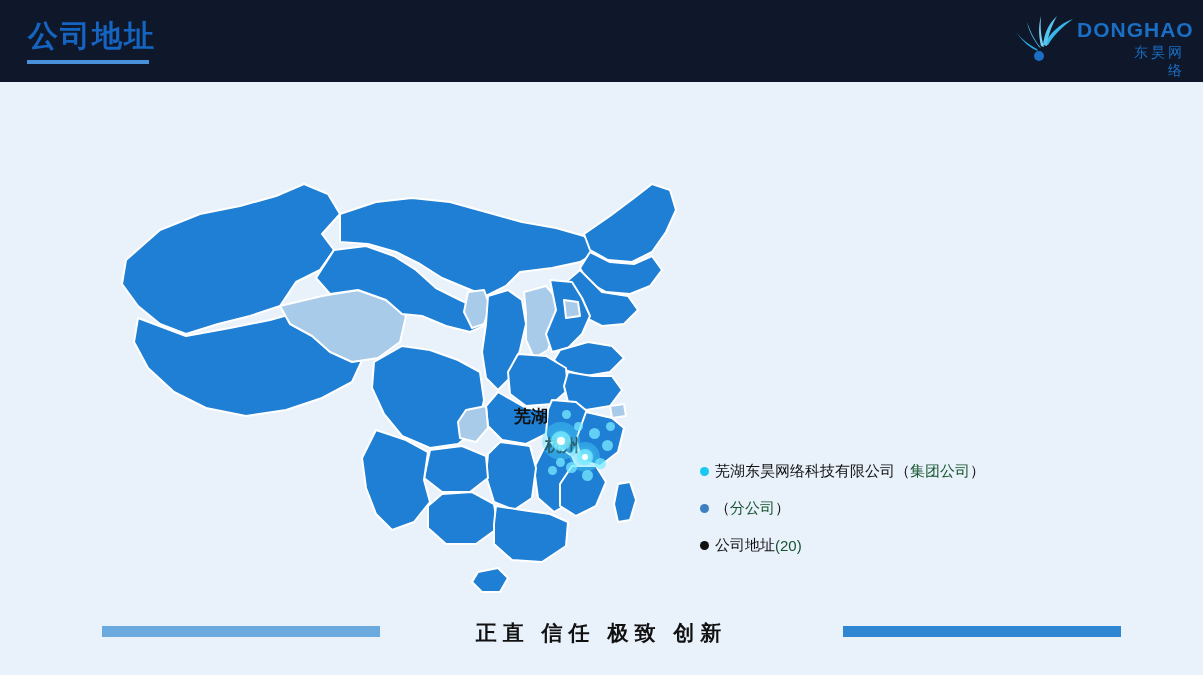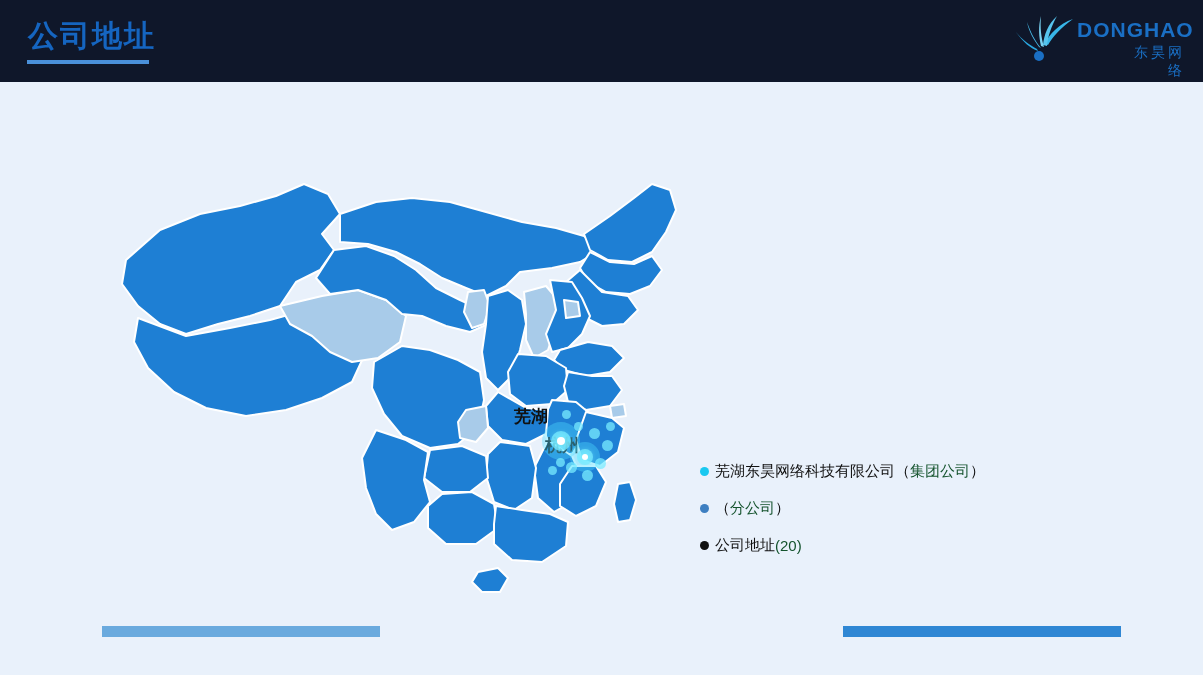--- a/index.html
+++ b/index.html
@@ -299,15 +299,16 @@
       <span class="paren">）</span>
     </div>
     <div class="legend-row">
       <span class="legend-dot dark"></span>
       <span class="legend-main">公司地址</span>
       <span class="legend-tag">(20)</span>
     </div>
   </div>
 
   <div class="footer-bar-left"></div>
+  <div class="footer-slogan">正直 信任 极致 创新</div>
   <div class="footer-bar-right"></div>
 
 </div>
 
 </body></html>

